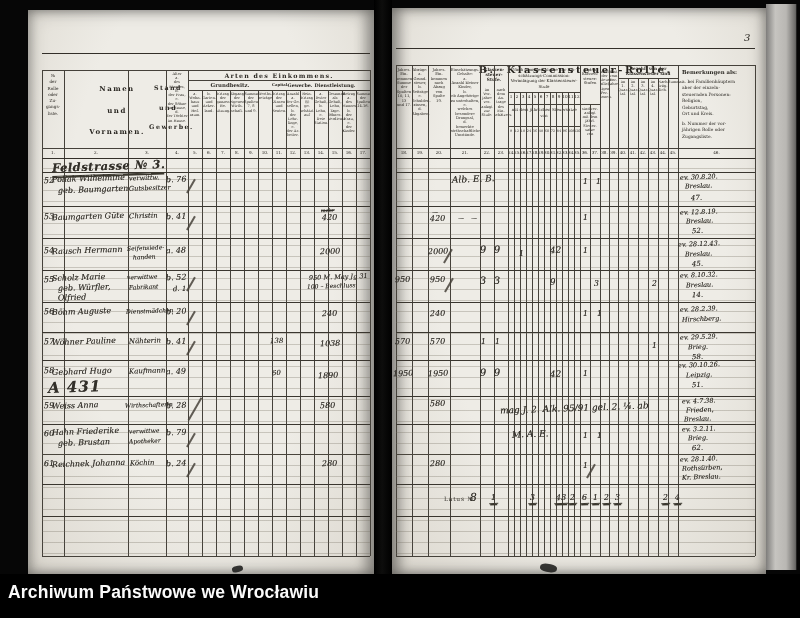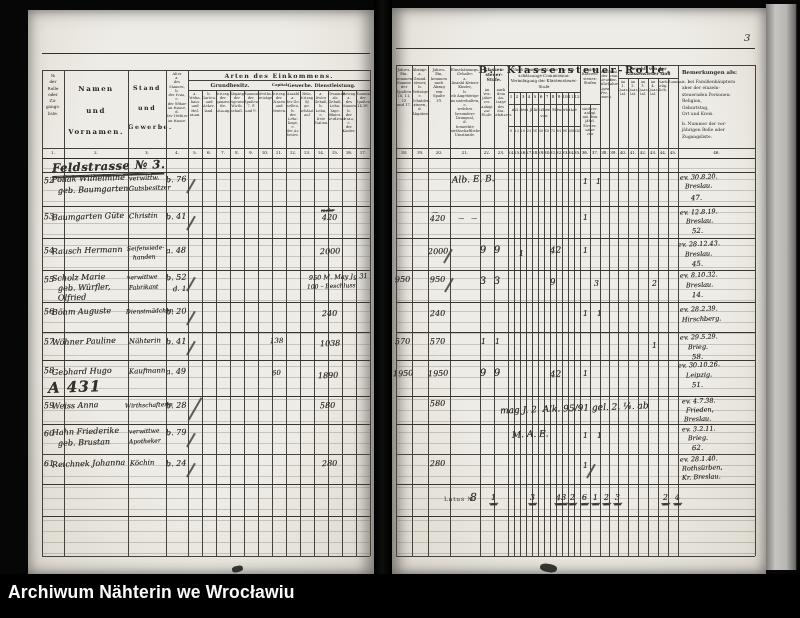--- a/index.html
+++ b/index.html
@@ -23,21 +23,21 @@
   .hl.strong{height:1.4px;background:#332f29;}
   .hl.row{height:1px;background:#3a362f;}
   .ruling{position:absolute;background:repeating-linear-gradient(to bottom,
         transparent 0px, transparent 10px, rgba(110,104,90,.30) 10px, rgba(110,104,90,.30) 11px);}
   .ptitle{position:absolute;text-align:center;font-weight:bold;font-size:10px;
         letter-spacing:2.5px;word-spacing:5px;color:#24211c;}
   .pgnum{position:absolute;font-style:italic;font-size:10px;color:#24211c;}
   .hc{position:absolute;text-align:center;white-space:pre-line;color:#2b2823;line-height:1.18;font-size:4px;}
   .hc.tiny{font-size:3.6px;line-height:1.15;}
   .hc.bold{font-weight:bold;}
-  .hc.big{font-weight:bold;letter-spacing:1.5px;line-height:3.1;}
+  .hc.big{font-weight:bold;letter-spacing:1.5px;line-height:3.1;padding-left:21px;}
   .hc.leftal{text-align:left;}
   .fn{position:absolute;text-align:center;font-size:4.2px;color:#2b2823;}
   .hw{position:absolute;font-family:"DejaVu Serif",serif;font-style:italic;color:#322f29;
       font-size:8px;white-space:nowrap;transform:rotate(-2deg);
       text-shadow:0 0 .4px rgba(45,42,36,.6);}
   .hw.big{font-weight:bold;font-size:15px;letter-spacing:1px;}
   .hw.street{font-weight:bold;font-size:11.5px;letter-spacing:.5px;
       border-bottom:1px solid #3b382f;box-shadow:0 2.4px 0 -1px #3b382f;padding-bottom:1px;}
   .hw.strike{text-decoration:line-through;}
   .hw.u2{border-bottom:1.1px solid #3b382f;box-shadow:0 2.4px 0 -1px #3b382f;padding:0 2px 1px;}
@@ -596,15 +596,15 @@
       <div class="hw u2" style="left: 269px; top: 485px;">2</div>
       <div class="hw u2" style="left: 281px; top: 485px;">4</div>
     </div>
 
   <div class="binding"></div>
   <div class="scanedge"></div>
   <div class="smudge" style="left:232px;top:566px;width:11px;height:6px;transform:rotate(-14deg)"></div>
   <div class="smudge" style="left:540px;top:564px;width:17px;height:8px;transform:rotate(9deg)"></div>
 
   <div class="caption-bar">
-    <span>Archiwum Nähterin we Wrocławiu</span>
+    <span>Archiwum Państwowe we Wrocławiu</span>
   </div>
 </div>
 
 </body></html>

